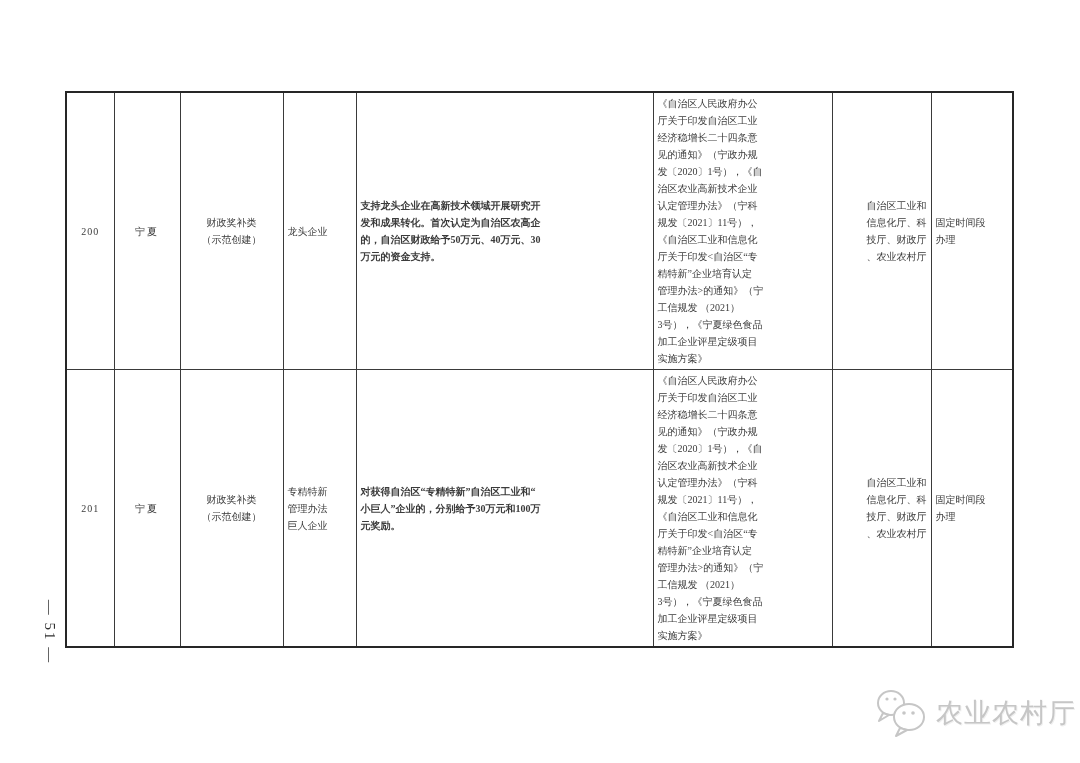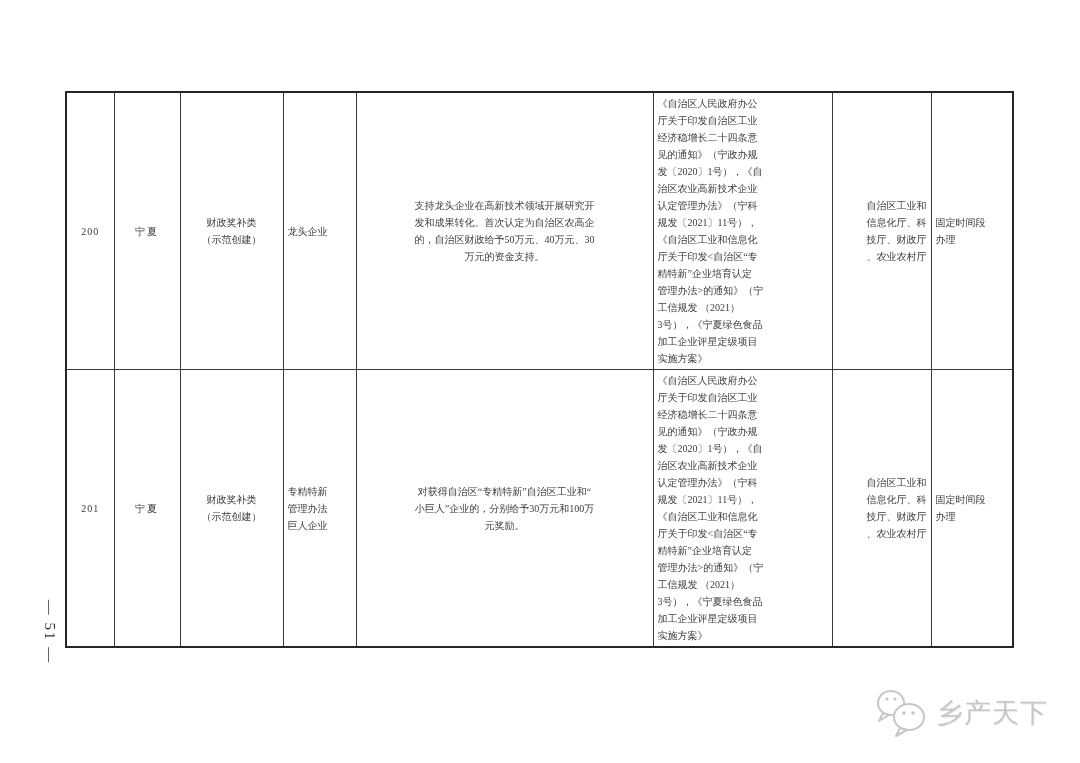--- a/index.html
+++ b/index.html
@@ -41,21 +41,21 @@
     vertical-align:middle;
     padding:2px 4px;
     overflow:hidden;
     word-break:break-all;
   }
   tr.row{height:268px;}
   td.c-no{text-align:center;font-size:16px;letter-spacing:1px;}
   td.c-region{text-align:center;letter-spacing:2px;}
   td.c-cat{text-align:center;line-height:18px;}
   td.c-type{text-align:left;padding-left:4px;line-height:18px;}
-  td.c-desc{text-align:center;padding-left:5px;padding-right:3px;line-height:17.5px;}
+  td.c-desc{text-align:left;padding-left:5px;padding-right:3px;line-height:17.5px;font-weight:bold;}
   td.c-policy{
     text-align:left;
     vertical-align:top;
     padding:2px 3px 0 5px;
     font-size:15.5px;
     line-height:16.2px;
   }
   td.c-dept{text-align:right;padding-left:5px;line-height:17px;}
   td.c-time{text-align:left;padding-left:4px;line-height:17px;margin-top:12px;}
   
@@ -174,16 +174,16 @@
         <ellipse cx="37" cy="30" rx="15" ry="13"></ellipse>
         <path d="M28 41 L24 49 L35 43 Z" stroke-linejoin="round"></path>
       </g>
       <g fill="#c6c6c6" stroke="none">
         <circle cx="15" cy="12" r="1.6"></circle>
         <circle cx="23" cy="12" r="1.6"></circle>
         <circle cx="32" cy="26" r="1.8"></circle>
         <circle cx="41" cy="26" r="1.8"></circle>
       </g>
     </svg>
-    <span class="wm-text">乡产天下</span>
+    <span class="wm-text">农业农村厅</span>
   </div>
 
 </div>
 
 </body></html>

